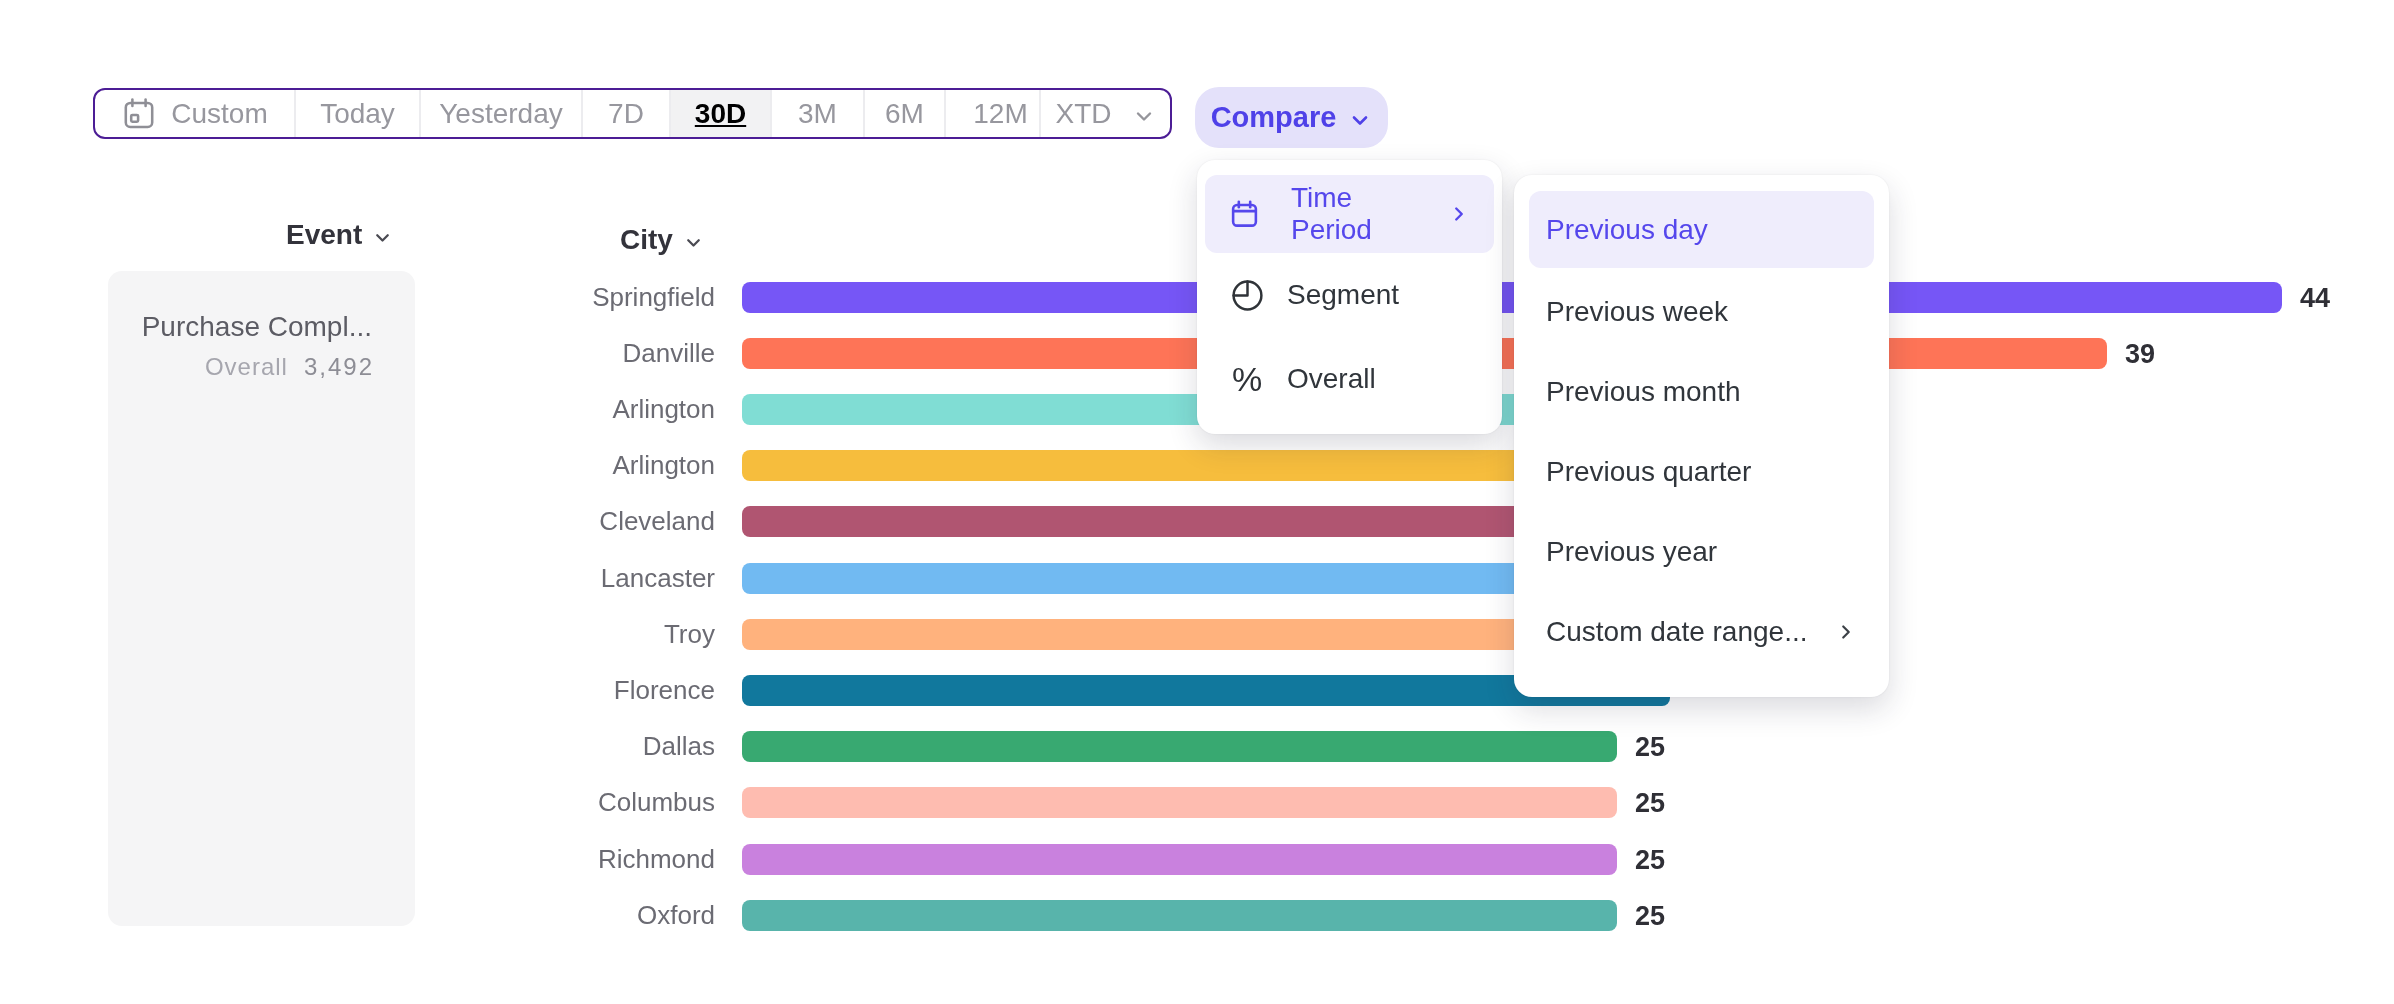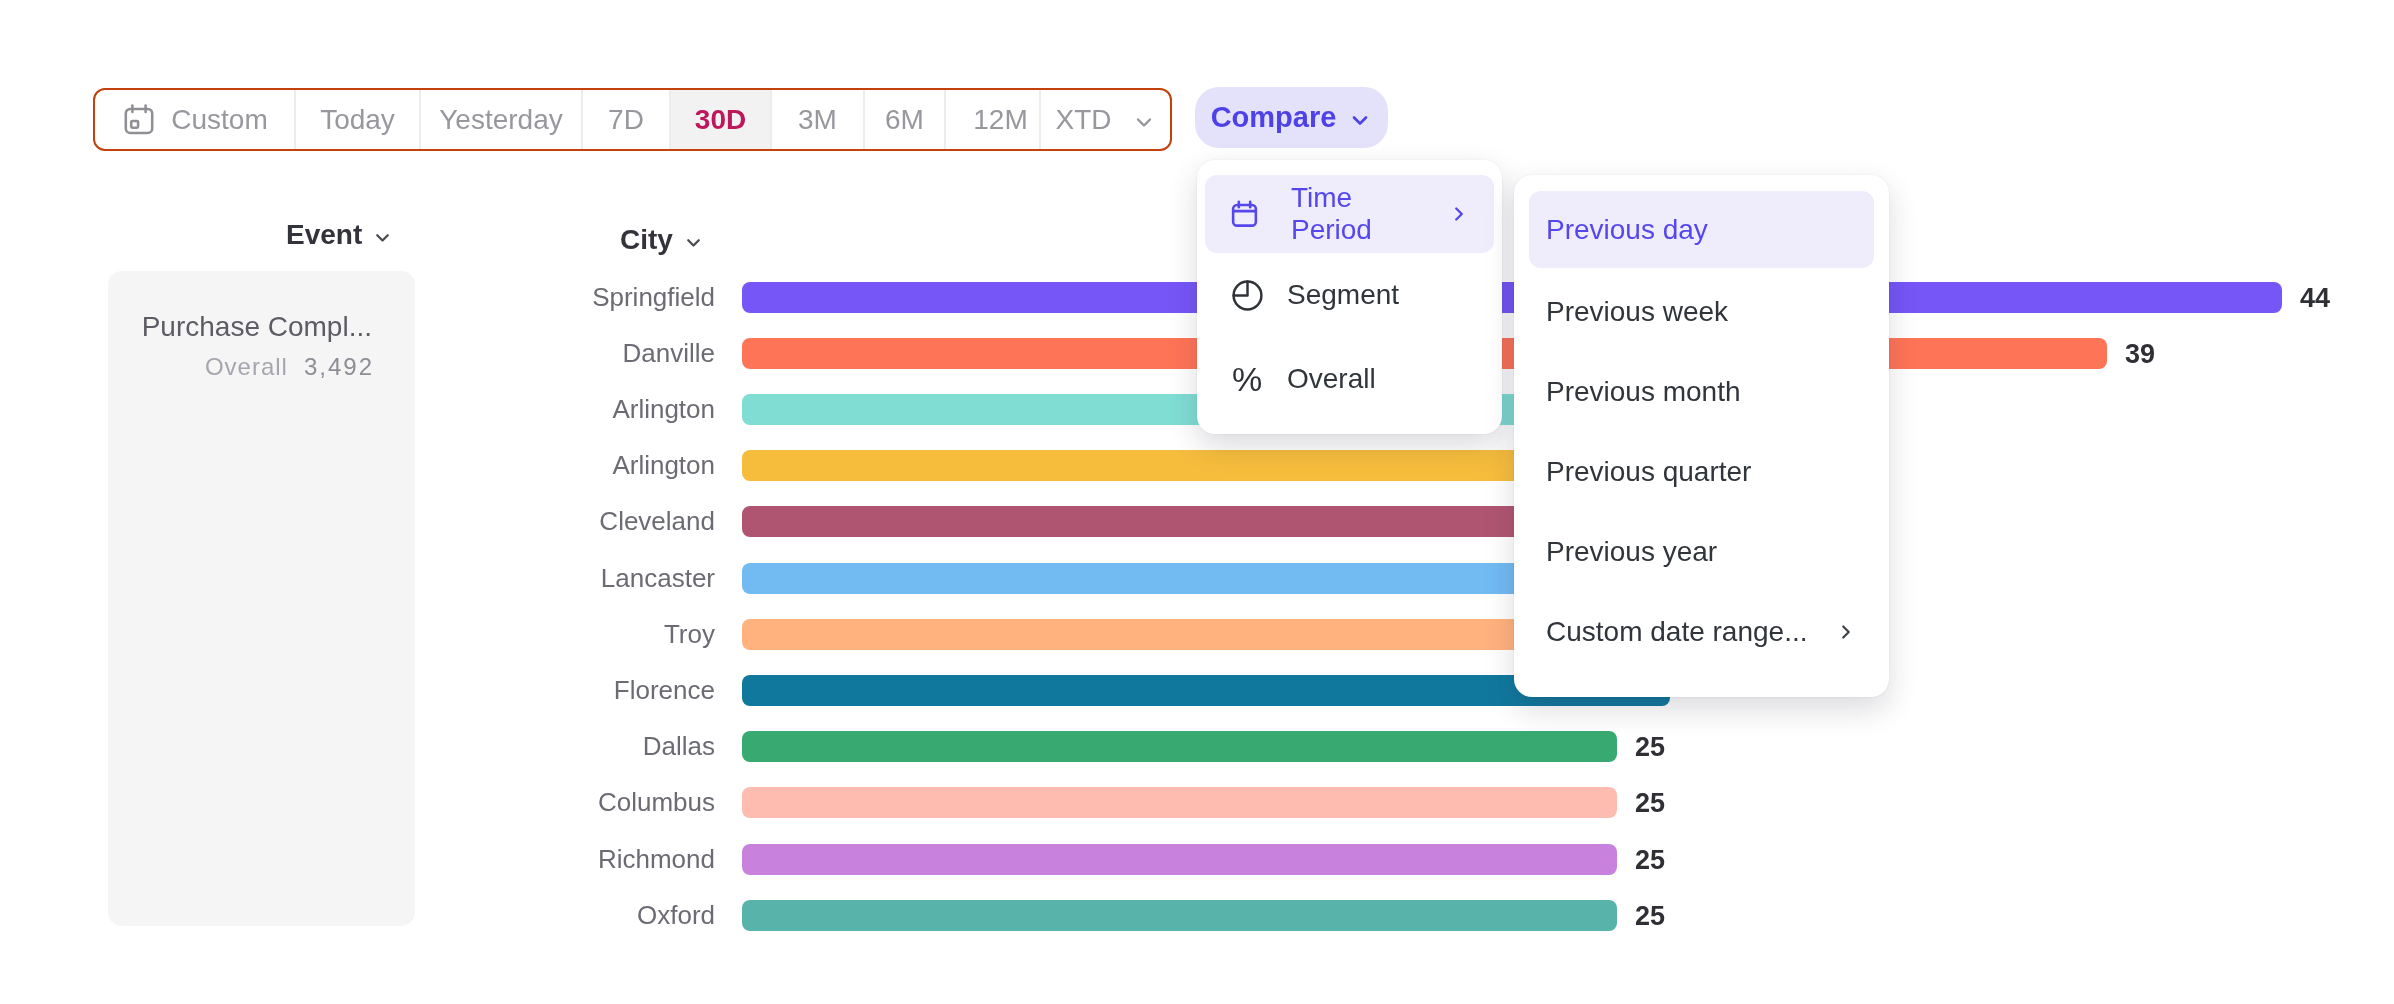--- a/index.html
+++ b/index.html
@@ -1,29 +1,29 @@
 <!DOCTYPE html>
 <html><head>
 <meta charset="utf-8">
 <style>
   * { box-sizing: border-box; margin: 0; padding: 0; }
   html,body { width: 2394px; height: 1004px; background: #ffffff;
     font-family: "Liberation Sans", sans-serif; }
   #stage { position: relative; width: 2394px; height: 1004px; background:#fff; overflow: hidden; }
 
   
-  .toolbar { position: absolute; left: 93px; top: 88px; height: 63px; display: flex;
-    border: 2px solid #c2410c; border-radius: 12px; background: #fff; overflow: hidden; z-index: 5; }
+  .toolbar { position: absolute; left: 93px; top: 88px; height: 51px; display: flex;
+    border: 2px solid #4c1d95; border-radius: 12px; background: #fff; overflow: hidden; z-index: 5; }
   .tb-btn { display: flex; align-items: center; justify-content: center; gap: 14px;
     font-size: 28px; color: #97979e; border-right: 2px solid #ececef; cursor: pointer; }
   .tb-btn:last-child { border-right: none; }
   .tb-custom { width: 201px; } .tb-today { width: 125px; } .tb-yesterday { width: 162px; }
   .tb-7d { width: 88px; } .tb-30d { width: 101px; } .tb-3m { width: 93px; }
   .tb-6m { width: 81px; } .tb-12m { width: 95px; padding-left: 16px; } .tb-xtd { width: 129px; gap: 20px; }
-  .tb-btn.sel { background: #f2f2f3; color: #be185d; font-weight: bold; }
+  .tb-btn.sel { background: #f2f2f3; color: #000000; font-weight: bold; text-decoration: underline; }
   .tb-icon { display: inline-flex; color: #8f8f96; }
   .tb-chev { display: inline-flex; color: #95959b; margin-top: 4px; }
 
   .compare-btn { position: absolute; left: 1195px; top: 87px; width: 193px; height: 61px;
     background: #e4e1fa; border-radius: 24px; color: #4f41e8; font-size: 29px; font-weight: bold;
     display: flex; align-items: center; justify-content: center; gap: 12px; z-index: 5; cursor: pointer; }
   .compare-btn .chev { margin-top: 4px; display: inline-flex; }
 
   
   .col-header { position: absolute; display: flex; align-items: center; gap: 10px;

